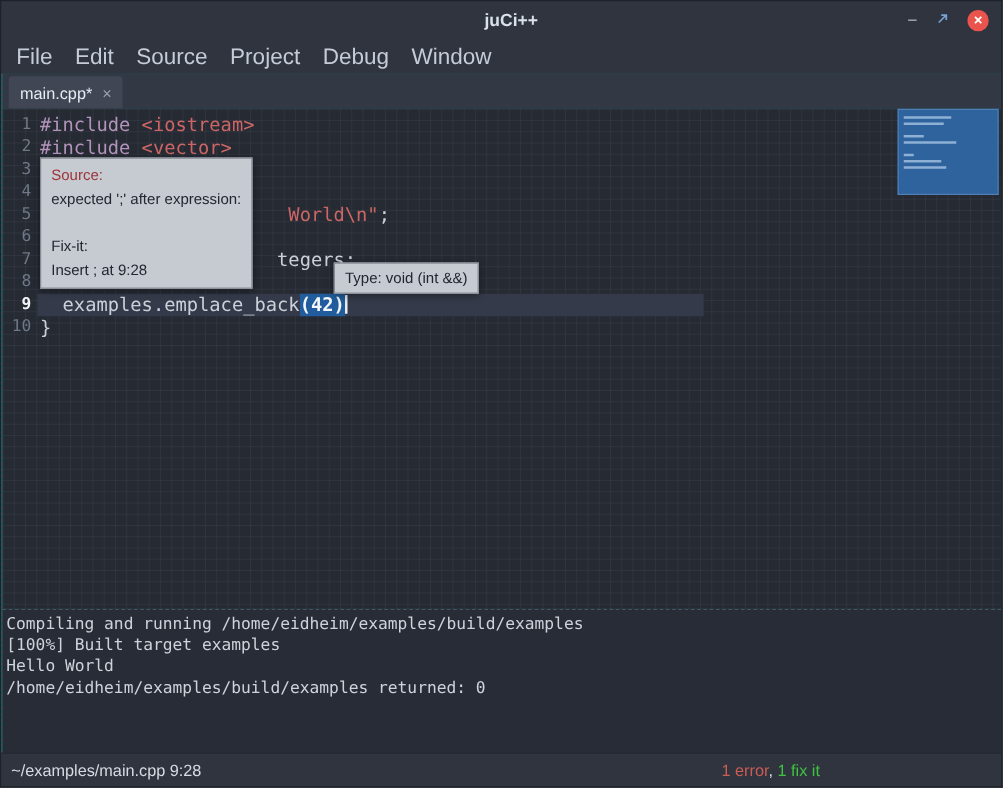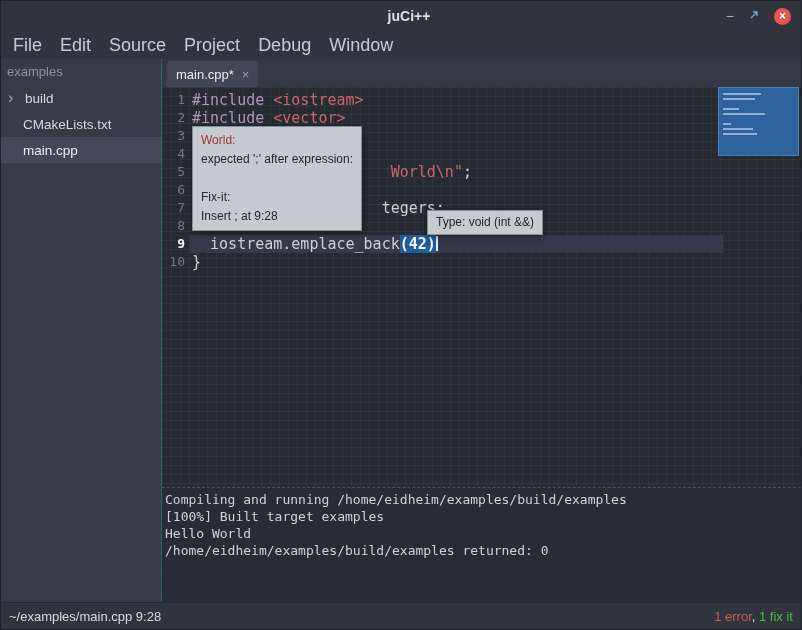--- a/index.html
+++ b/index.html
@@ -68,21 +68,21 @@
   .tt-row.tt-err{color:#9c3439;}
   #tt-type{left:265px;top:123px;padding:2px 8px;height:19px;line-height:19px;}
   
   #terminal{flex:1;border-top:1px dashed #4d5260;background:#282c36;padding:3px 12px 0 3px;
     font-family:"DejaVu Sans Mono","Liberation Mono",monospace;font-size:13px;color:#ced3db;overflow:hidden;}
   .tline{height:17px;line-height:17px;white-space:pre;}
   
   #statusbar{position:absolute;left:0;right:0;bottom:0;height:26px;background:#2f343f;
     border-top:1px solid #23272f;display:flex;align-items:center;justify-content:space-between;
     padding:0 8px;font-size:13px;color:#d6dbe3;gap:35px;}
-  #statusdiag{}
+  #statusdiag{margin-right:137px;}
   .st-err{color:#cc5c54;}
   .st-def{color:#d6dbe3;}
   .st-fix{color:#3ec43e;}
 </style>
 </head>
 <body>
 
 <div id="window">
 
   <div id="titlebar">
@@ -101,35 +101,20 @@
   <div id="menubar">
       <span class="menu-item">File</span>
       <span class="menu-item">Edit</span>
       <span class="menu-item">Source</span>
       <span class="menu-item">Project</span>
       <span class="menu-item">Debug</span>
       <span class="menu-item">Window</span>
     </div>
 
   <div id="body">
-    <div id="sidebar">
-      <div id="project-root">examples</div>
-      <div id="treeitems">
-          <div class="tree-item">
-            <span class="chev">›</span>
-            <span class="tree-label">build</span>
-          </div>
-          <div class="tree-item">
-            <span class="tree-label indent">CMakeLists.txt</span>
-          </div>
-          <div class="tree-item selected">
-            <span class="tree-label indent">main.cpp</span>
-          </div>
-        </div>
-    </div>
 
     <div id="main">
       <div id="tabbar">
         <div class="tab">
           <span class="tab-label">main.cpp*</span>
           <span class="tabclose">×</span>
         </div>
       </div>
 
       <div id="editor">
@@ -161,21 +146,21 @@
             <div class="codeline">
               <span class="gutter">7</span>
               <span class="codetext"><span class="c-def" style="margin-left: 21ch;">tegers;</span></span>
             </div>
             <div class="codeline">
               <span class="gutter">8</span>
               <span class="codetext"></span>
             </div>
             <div class="codeline current">
               <span class="gutter">9</span>
-              <span class="codetext"><span class="c-def">  iostream.emplace_back</span><span class="c-def hl">(42)</span><span class="caret"></span></span>
+              <span class="codetext"><span class="c-def">  examples.emplace_back</span><span class="c-def hl">(42)</span><span class="caret"></span></span>
             </div>
             <div class="codeline">
               <span class="gutter">10</span>
               <span class="codetext"><span class="c-def">}</span></span>
             </div>
           </div>
 
         <div id="overview">
           <div id="ovslider">
             <div id="ovlines">
@@ -186,21 +171,21 @@
                 <div class="ovline" style="width: 42px;"></div>
                 <div class="ovline" style="width: 0px; visibility: hidden;"></div>
                 <div class="ovline" style="width: 8px;"></div>
                 <div class="ovline" style="width: 30px;"></div>
                 <div class="ovline" style="width: 34px;"></div>
               </div>
           </div>
         </div>
 
         <div id="tt-error" class="tooltip">
-            <div class="tt-row tt-err">World:</div>
+            <div class="tt-row tt-err">Source:</div>
             <div class="tt-row">expected ';' after expression:</div>
             <div class="tt-row">&nbsp;</div>
             <div class="tt-row">Fix-it:</div>
             <div class="tt-row">Insert ; at 9:28</div>
           </div>
         <div id="tt-type" class="tooltip">Type: void (int &amp;&amp;)</div>
       </div>
 
       <div id="terminal">
           <div class="tline">Compiling and running /home/eidheim/examples/build/examples</div>

